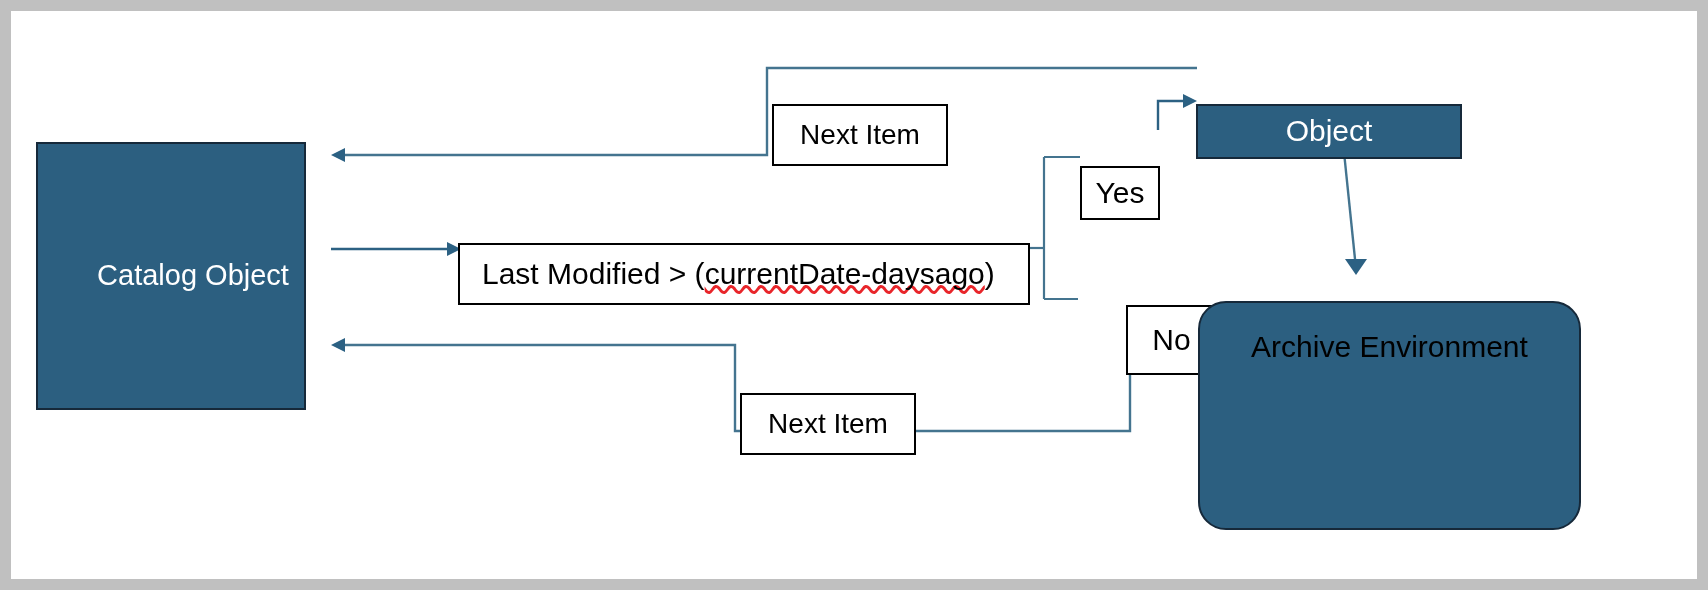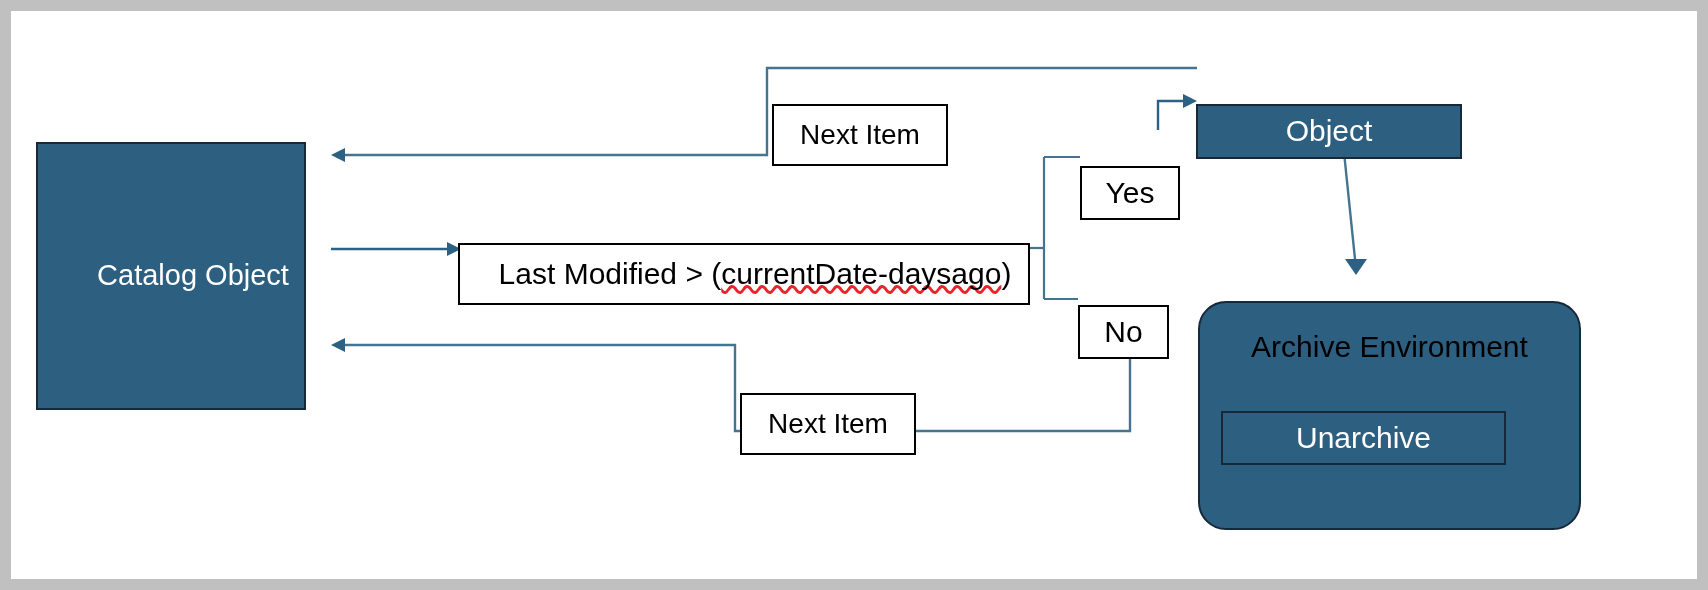--- a/index.html
+++ b/index.html
@@ -67,29 +67,29 @@
 
   
   #catalog-object {
     left: 25px;  top: 95px;  width: 270px; height: 268px;
     font-size: 29px;
     padding-left: 44px;
   }
   #decision-box {
     left: 447px; top: 196px; width: 572px; height: 62px;
     font-size: 30px;
-    justify-content: center;
+    justify-content: flex-start;
     padding-left: 22px;
   }
   #yes-box {
-    left: 1069px; top: 119px; width: 100px; height: 54px;
+    left: 1069px; top: 119px; width: 80px; height: 54px;
     font-size: 30px;
   }
   #no-box {
-    left: 1067px; top: 258px; width: 91px; height: 54px;
+    left: 1115px; top: 258px; width: 91px; height: 70px;
     font-size: 30px;
   }
   #next-item-top {
     left: 761px; top: 57px; width: 176px; height: 62px;
     font-size: 28px;
   }
   #next-item-bottom {
     left: 729px; top: 346px; width: 176px; height: 62px;
     font-size: 28px;
   }
@@ -194,18 +194,15 @@
     </div>
 
     <div class="node filled" id="archive-box">
       <span>Object</span>
     </div>
 
     <div class="node filled" id="target-environment">
       <span>Archive Environment</span>
     </div>
 
-    <div class="node filled-inner" id="unarchive-box">
-      <span>Unarchive</span>
-    </div>
 
   </div>
 </div>
 
 </body></html>

